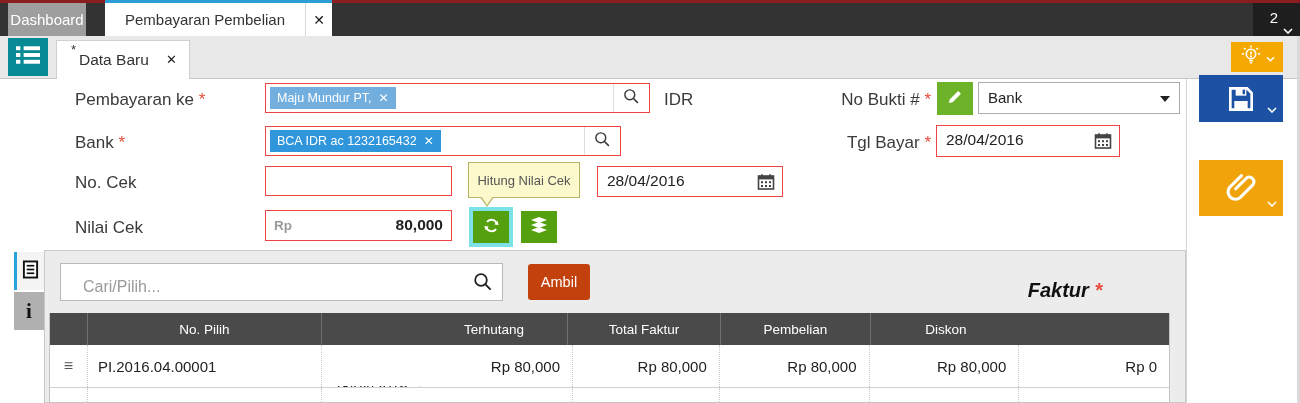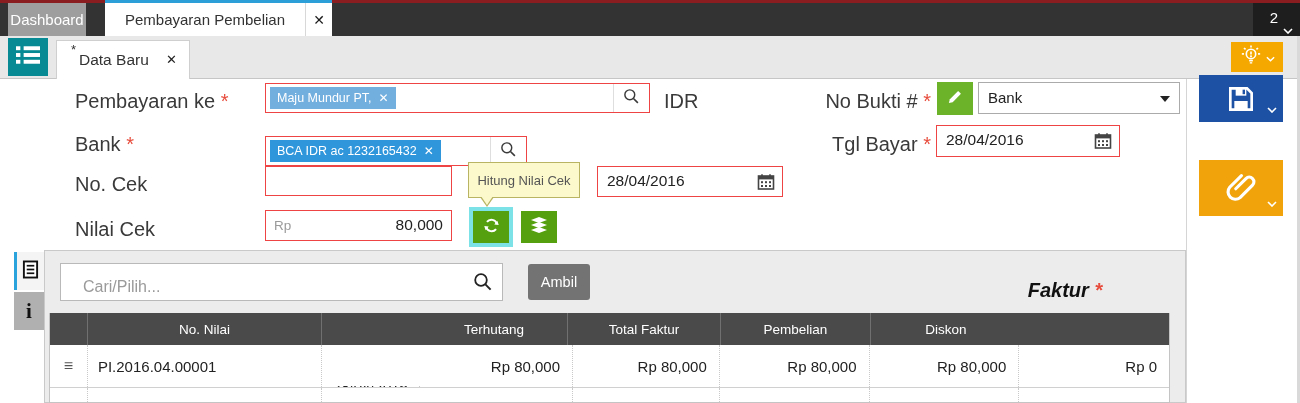--- a/index.html
+++ b/index.html
@@ -31,21 +31,21 @@
     display:flex; align-items:center; justify-content:center; cursor:pointer; }
   .doc-tab { left:56px; top:40px; width:134px; height:39px; background:#fff;
     border:1px solid #cfcfcf; border-bottom:none; }
   .doc-tab .dirty { position:absolute; left:14px; top:1px; font-size:13px; color:#333; }
   .doc-tab .lbl { position:absolute; left:22px; top:10px; font-size:15.5px; color:#333; }
   .doc-tab .x { position:absolute; right:12px; top:11px; font-size:13px; font-weight:700; color:#222; cursor:pointer; }
   .btn-bulb { left:1231px; top:42px; width:52px; height:30px; background:#f5a800;
     display:flex; align-items:center; justify-content:center; gap:3px; cursor:pointer; }
 
   
-  .lab { font-size:20px; color:#3a3a3a; white-space:nowrap; }
+  .lab { font-size:17px; color:#3a3a3a; white-space:nowrap; }
   .req { color:#e74c3c; }
   .inp { background:#fff; border:1px solid #ef4444; }
   .tag { display:inline-flex; align-items:center; gap:7px; height:22px; padding:0 7px;
     color:#fff; font-size:12.5px; white-space:nowrap; }
   .tag .tx { font-weight:700; font-size:12px; cursor:pointer; }
   .sicon-wrap { position:absolute; right:0; top:0; bottom:0; width:36px;
     border-left:1px solid #dedede; display:flex; align-items:center; justify-content:center; cursor:pointer;}
   .date-val { position:absolute; left:9px; top:5px; font-size:15.5px; color:#222; }
   .cal-wrap { position:absolute; right:7px; top:6px; cursor:pointer; }
   .select { background:#fff; border:1px solid #ababab; font-size:15px; color:#222; cursor:pointer; }
@@ -73,21 +73,21 @@
   .vtab1 { left:14px; top:252px; width:30px; height:38px; background:#f4f4f4;
     border-left:3px solid #2aa3dc; display:flex; align-items:center; justify-content:center; cursor:pointer; }
   .vtab2 { left:14px; top:292px; width:30px; height:38px; background:#b0b0b0;
     display:flex; align-items:center; justify-content:center; cursor:pointer;
     font-family:"Liberation Serif","DejaVu Serif",serif; font-weight:700; font-size:21px; color:#111; }
   .search-inp { left:60px; top:263px; width:443px; height:38px; background:#fff; border:1px solid #b9b9b9; }
   .search-inp input { position:absolute; left:22px; top:0; width:380px; height:46px; border:none; outline:none;
     font-size:16px; color:#333; font-family:inherit; background:transparent; }
   .search-inp input::placeholder { color:#9a9a9a; }
   .search-ic { position:absolute; right:9px; top:8px; cursor:pointer; }
-  .btn-ambil { left:528px; top:264px; width:62px; height:36px; background:#737373; border-radius:3px;
+  .btn-ambil { left:528px; top:264px; width:62px; height:36px; background:#c2410c; border-radius:3px;
     color:#fff; font-size:14.5px; display:flex; align-items:center; justify-content:center; cursor:pointer; }
   .panel-title { left:960px; top:279px; width:210px; text-align:center;
     font-size:20px; font-weight:700; font-style:italic; color:#111; }
 
   .tbl { left:49px; top:313px; width:1121px; height:90px; background:#fff; border:1px solid #c4c4c4; border-top:none; }
   .trow { display:flex; width:100%; }
   .thead { height:32px; background:#4a4a4a; }
   .th { color:#fff; font-size:13.5px; display:flex; align-items:center; justify-content:center;
     border-right:1px solid #707070; }
   .th:last-child { border-right:none; }
@@ -201,21 +201,21 @@
     </span>
   </div>
   <div class="abs select" style="left:978px; top:82px; width:202px; height:32px;">
     <span class="val">Bank</span>
     <span class="caret"></span>
   </div>
 
   <div class="abs lab" style="left:75px; top:133px;">
     <span>Bank</span> <span class="req">*</span>
   </div>
-  <div class="abs inp" style="left:265px; top:136px; width:262px; height:30px;">
+  <div class="abs inp" style="left:265px; top:126px; width:356px; height:30px;">
     <span class="tag abs" style="left:4px; top:3px; background:#2f96dc;">
       <span>BCA IDR ac 1232165432</span>
       <span class="tx">✕</span>
     </span>
     <span class="sicon-wrap">
       <span>
         <svg viewBox="0 0 20 20" width="17" height="17">
             <circle cx="8" cy="8" r="5.8" fill="none" stroke="#3a3a3a" stroke-width="1.7"></circle>
             <line x1="12.3" y1="12.3" x2="17.5" y2="17.5" stroke="#3a3a3a" stroke-width="1.9"></line>
           </svg>
@@ -264,21 +264,21 @@
             <rect x="12" y="8.2" width="2" height="2"></rect>
           <rect x="4" y="12" width="2" height="2"></rect>
             <rect x="8" y="12" width="2" height="2"></rect>
             <rect x="12" y="12" width="2" height="2"></rect>
         </g>
       </svg>
     </span>
   </div>
 
   <div class="abs lab" style="left:75px; top:218px;">Nilai Cek</div>
-  <div class="abs inp" style="left:265px; top:210px; width:187px; height:31px;">
+  <div class="abs inp" style="left:265px; top:210px; width:187px; height:31px;font-weight:bold;">
     <span class="abs" style="left:8px; top:7px; font-size:13.5px; color:#9a9a9a;">Rp</span>
     <span class="abs" style="right:8px; top:5px; font-size:15.5px; color:#222;">80,000</span>
   </div>
   <div class="abs btn-green focus-ring" style="left:473px; top:211px; width:36px; height:32px; background:#55a00f;">
     <span>
       <svg viewBox="0 0 20 20" width="19" height="19">
         <path d="M5.2 6.2 A6 6 0 0 1 15.6 8.2" fill="none" stroke="#fff" stroke-width="2.1"></path>
         <path d="M14.8 13.8 A6 6 0 0 1 4.4 11.8" fill="none" stroke="#fff" stroke-width="2.1"></path>
         <polygon points="12.9,8.9 17.6,9.4 16.2,4.9" fill="#fff"></polygon>
         <polygon points="7.1,11.1 2.4,10.6 3.8,15.1" fill="#fff"></polygon>
@@ -354,21 +354,21 @@
   <div class="abs btn-ambil">
     <span>Ambil</span>
   </div>
   <div class="abs panel-title">
     <span>Faktur</span> <span class="req">*</span>
   </div>
 
   <div class="abs tbl">
     <div class="trow thead">
       <div class="th c0"></div>
-      <div class="th c1">No. Nilai</div>
+      <div class="th c1">No. Pilih</div>
       <div class="th c2">Tgl Faktur</div>
       <div class="th c4">Terhutang</div>
       <div class="th c3">Total Faktur</div>
       <div class="th c6">Pembelian</div>
       <div class="th c7">Diskon</div>
     </div>
     <div class="trow tbody">
       <div class="td c0 cen handle">≡</div>
       <div class="td c1 txt">PI.2016.04.00001</div>
       <div class="td c2 cen">28/04/2016</div>

